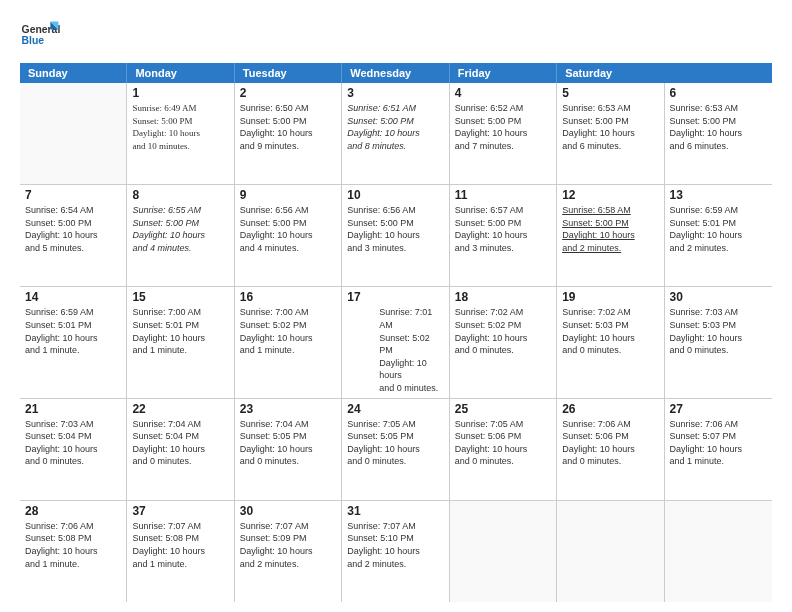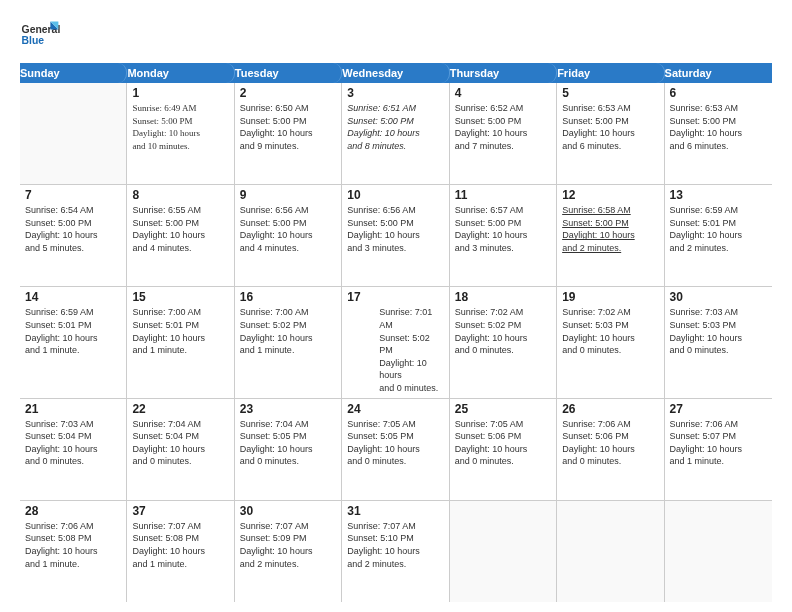--- a/index.html
+++ b/index.html
@@ -44,24 +44,23 @@
     }
     .cal-header-row {
       display: grid;
       grid-template-columns: repeat(7, 1fr);
       background: #2a7ac7;
     }
     .cal-header-cell {
       color: #fff;
       font-size: 11px;
       font-weight: bold;
-      padding: 4px 0;
+      padding: 4px 8px;
       text-align: left;
       border-right: 1px solid #5599d9;
-      border-radius: 9px;
     }
     .cal-header-cell:last-child { border-right: none; }
     .cal-body {
       display: flex;
       flex-direction: column;
       flex: 1;
     }
     .cal-row {
       display: grid;
       grid-template-columns: repeat(7, 1fr);
@@ -116,21 +115,20 @@
       <div class="subtitle"></div>
     </div>
   </div>
 
   <div class="calendar">
     <div class="cal-header-row">
     <div class="cal-header-cell">Sunday</div>
         <div class="cal-header-cell">Monday</div>
         <div class="cal-header-cell">Tuesday</div>
         <div class="cal-header-cell">Wednesday</div>
-        <div class="cal-header-cell">Thursday</div>
         <div class="cal-header-cell">Friday</div>
         <div class="cal-header-cell">Saturday</div>
       </div>
     <div class="cal-body">
     <div class="cal-row">
           <div class="cal-cell empty"></div>
           <div class="cal-cell">
             <span class="day-num">1</span>
             <div class="cell-text" style="white-space: pre-line; font-family: Liberation Serif, serif;">Sunrise: 6:49 AM
 Sunset: 5:00 PM
@@ -176,21 +174,21 @@
         <div class="cal-row">
           <div class="cal-cell">
             <span class="day-num">7</span>
             <div class="cell-text" style="white-space: pre-line;">Sunrise: 6:54 AM
 Sunset: 5:00 PM
 Daylight: 10 hours
 and 5 minutes.</div>
           </div>
           <div class="cal-cell">
             <span class="day-num">8</span>
-            <div class="cell-text" style="white-space: pre-line;">Sunrise: 6:55 AM
+            <div class="cell-text" style="white-space: pre-line; font-style: italic;">Sunrise: 6:55 AM
 Sunset: 5:00 PM
 Daylight: 10 hours
 and 4 minutes.</div>
           </div>
           <div class="cal-cell">
             <span class="day-num">9</span>
             <div class="cell-text" style="white-space: pre-line;">Sunrise: 6:56 AM
 Sunset: 5:00 PM
 Daylight: 10 hours
 and 4 minutes.</div>

